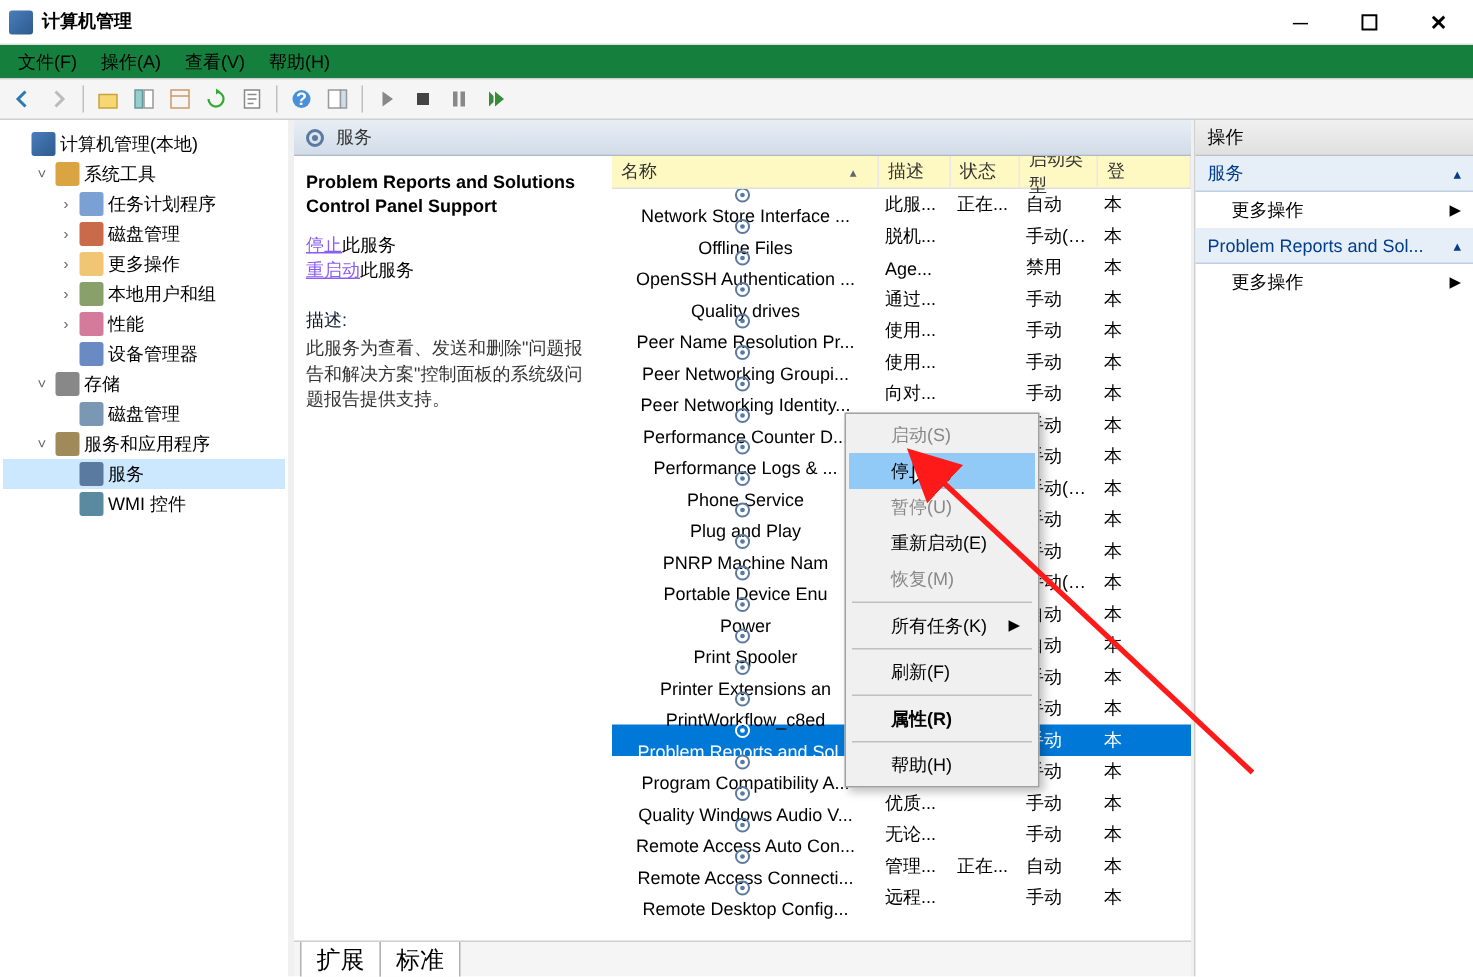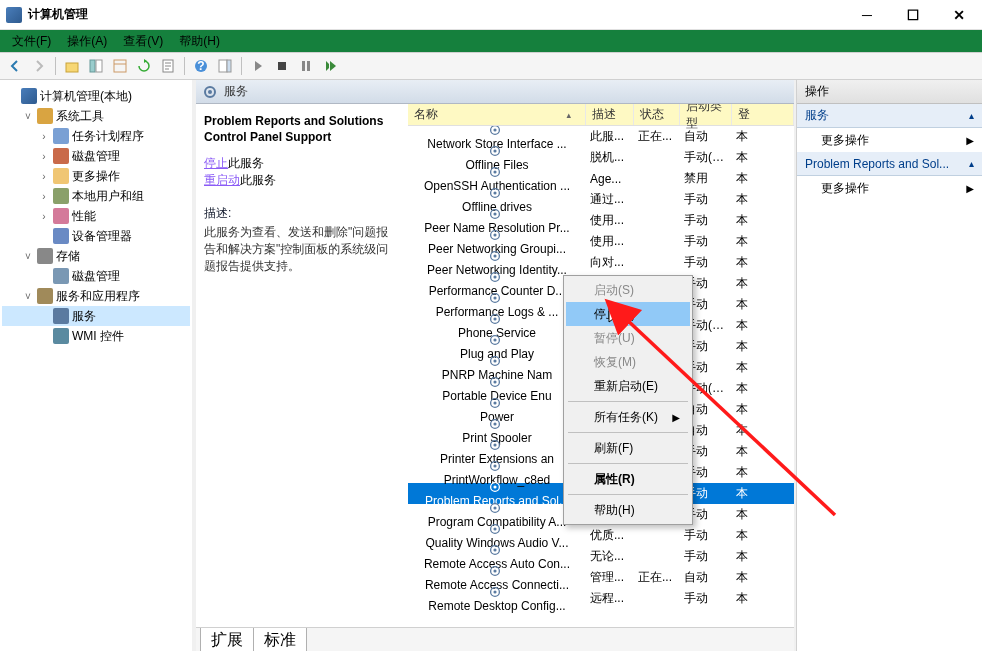--- a/index.html
+++ b/index.html
@@ -339,21 +339,21 @@
               <div class="cell c-stat"></div>
               <div class="cell c-start">禁用</div>
               <div class="cell c-logon">本</div>
             </div>
             <div class="row">
               <div class="cell c-name">
                 <svg class="gearico" viewBox="0 0 16 16">
                   <circle cx="8" cy="8" r="5" fill="none" stroke="#5a7aa0" stroke-width="1.5"></circle>
                   <circle cx="8" cy="8" r="1.8" fill="#5a7aa0"></circle>
                 </svg>
-                <span>Offline drives</span>
+                <span>Quality drives</span>
               </div>
               <div class="cell c-desc">通过...</div>
               <div class="cell c-stat"></div>
               <div class="cell c-start">手动</div>
               <div class="cell c-logon">本</div>
             </div>
             <div class="row">
               <div class="cell c-name">
                 <svg class="gearico" viewBox="0 0 16 16">
                   <circle cx="8" cy="8" r="5" fill="none" stroke="#5a7aa0" stroke-width="1.5"></circle>
@@ -628,22 +628,22 @@
         <span class="chev">▶</span>
       </div>
   </div>
 
 </div>
 
 <div class="ctxmenu" style="left:563px; top:275px; width:130px;">
   <div class="ci disabled">启动(S)</div>
   <div class="ci highlighted">停止(O)</div>
   <div class="ci disabled">暂停(U)</div>
+  <div class="ci">重新启动(E)</div>
   <div class="ci disabled">恢复(M)</div>
-  <div class="ci">重新启动(E)</div>
   <div class="csep"></div>
   <div class="ci">
       <span>所有任务(K)</span>
       <span class="subarrow">▶</span>
     </div>
   <div class="csep"></div>
   <div class="ci">刷新(F)</div>
   <div class="csep"></div>
   <div class="ci">
       <b>属性(R)</b>

